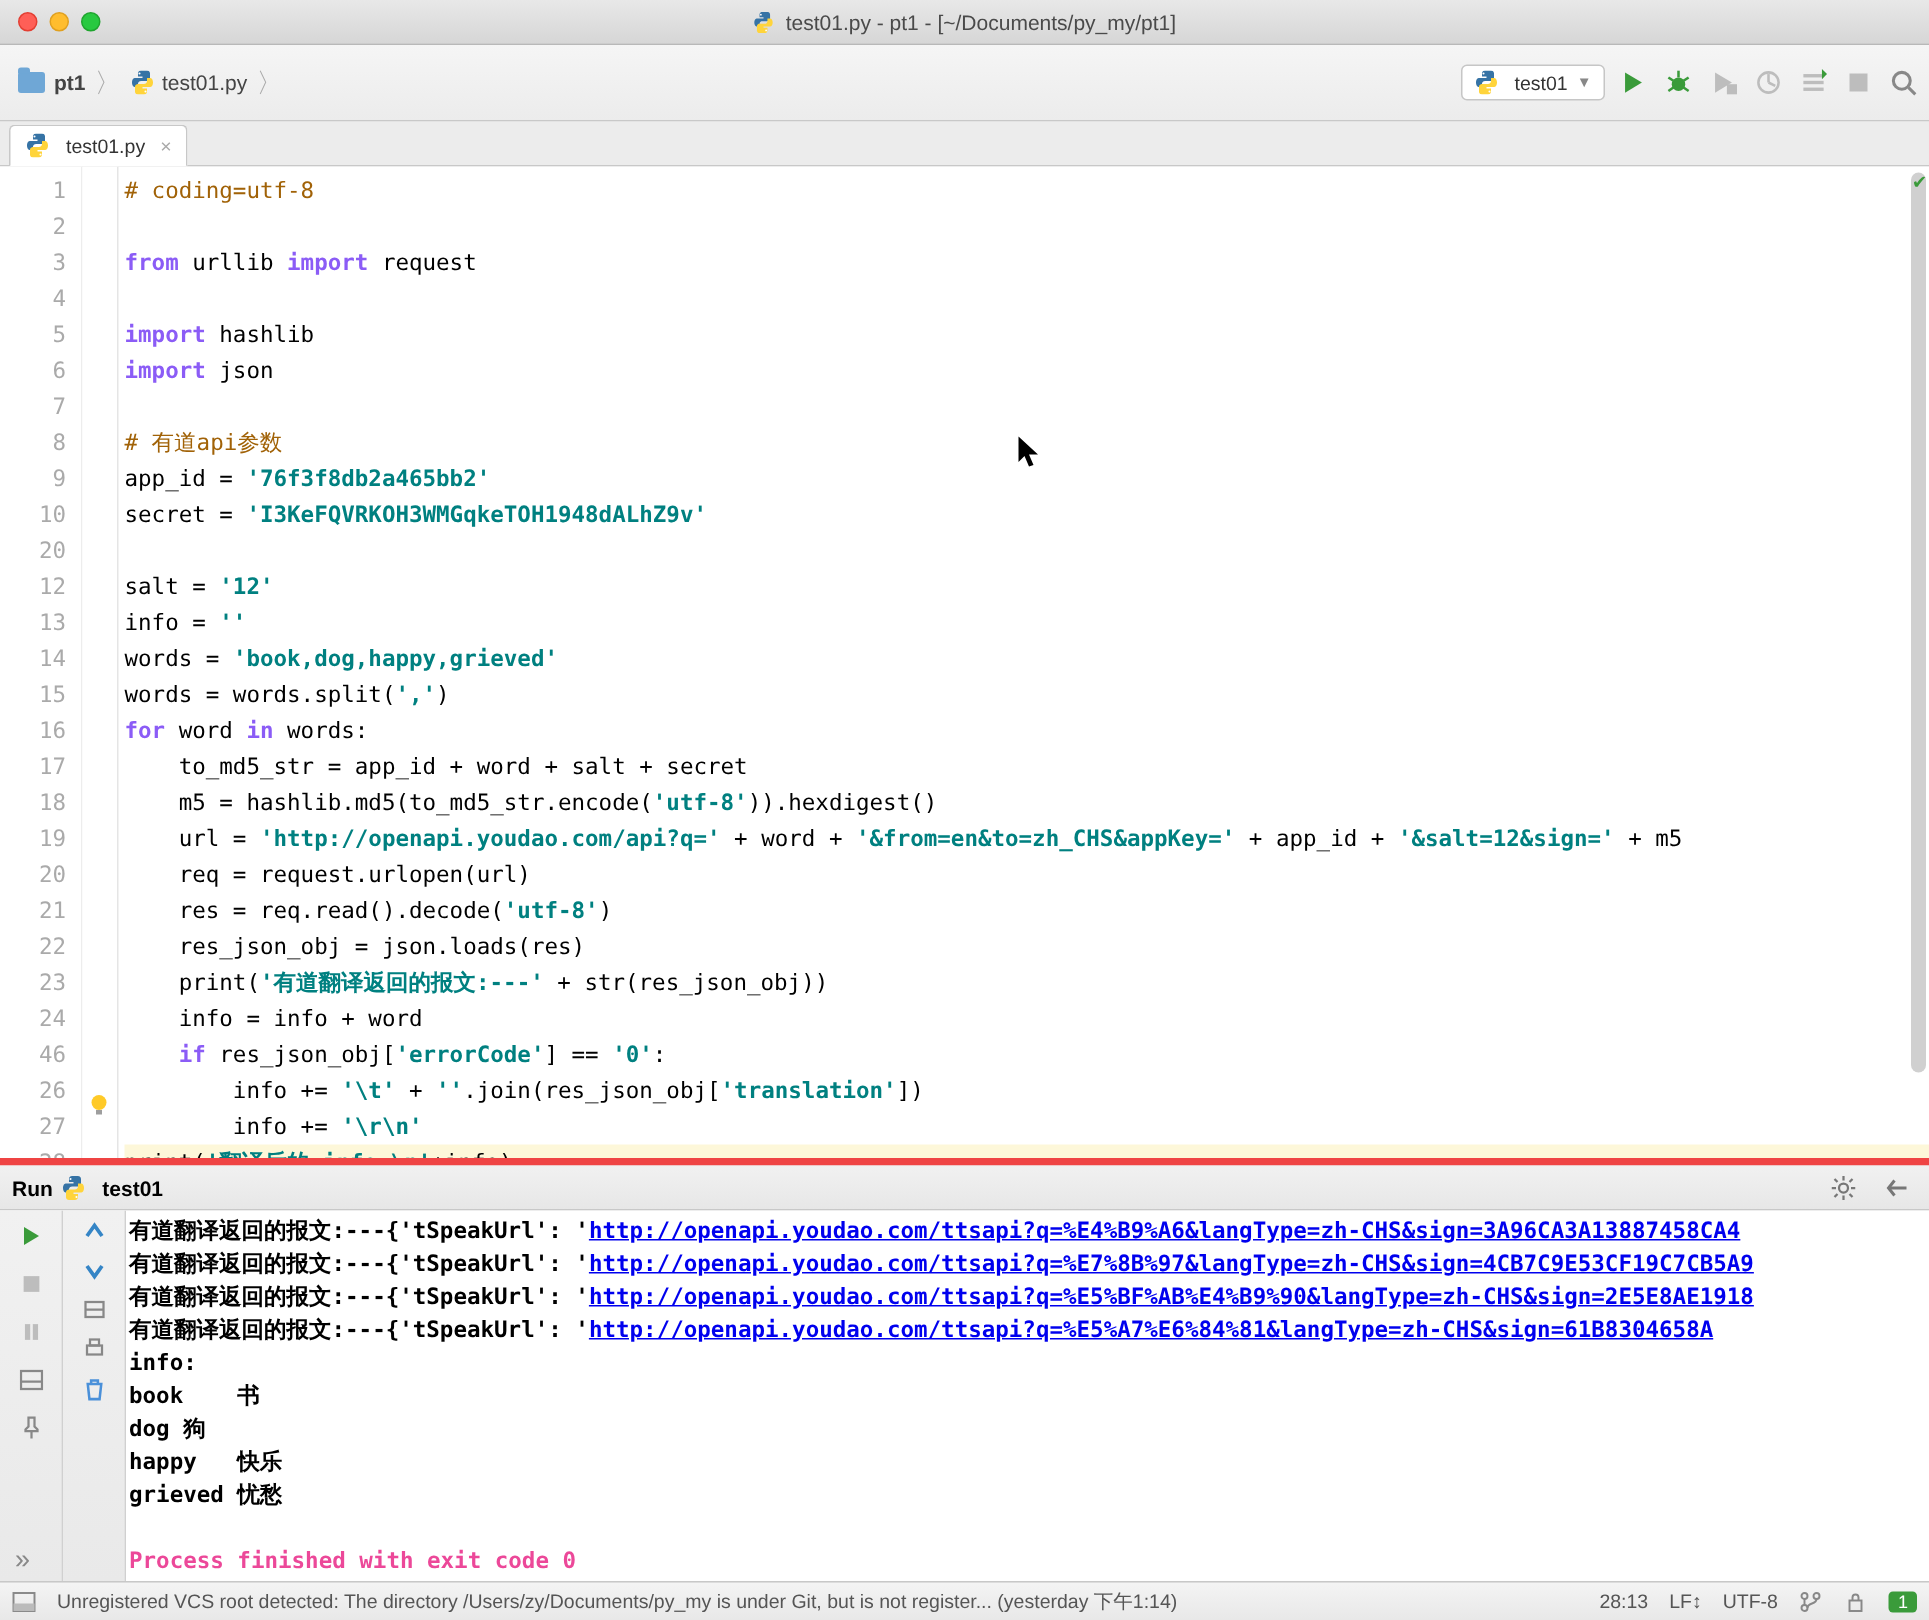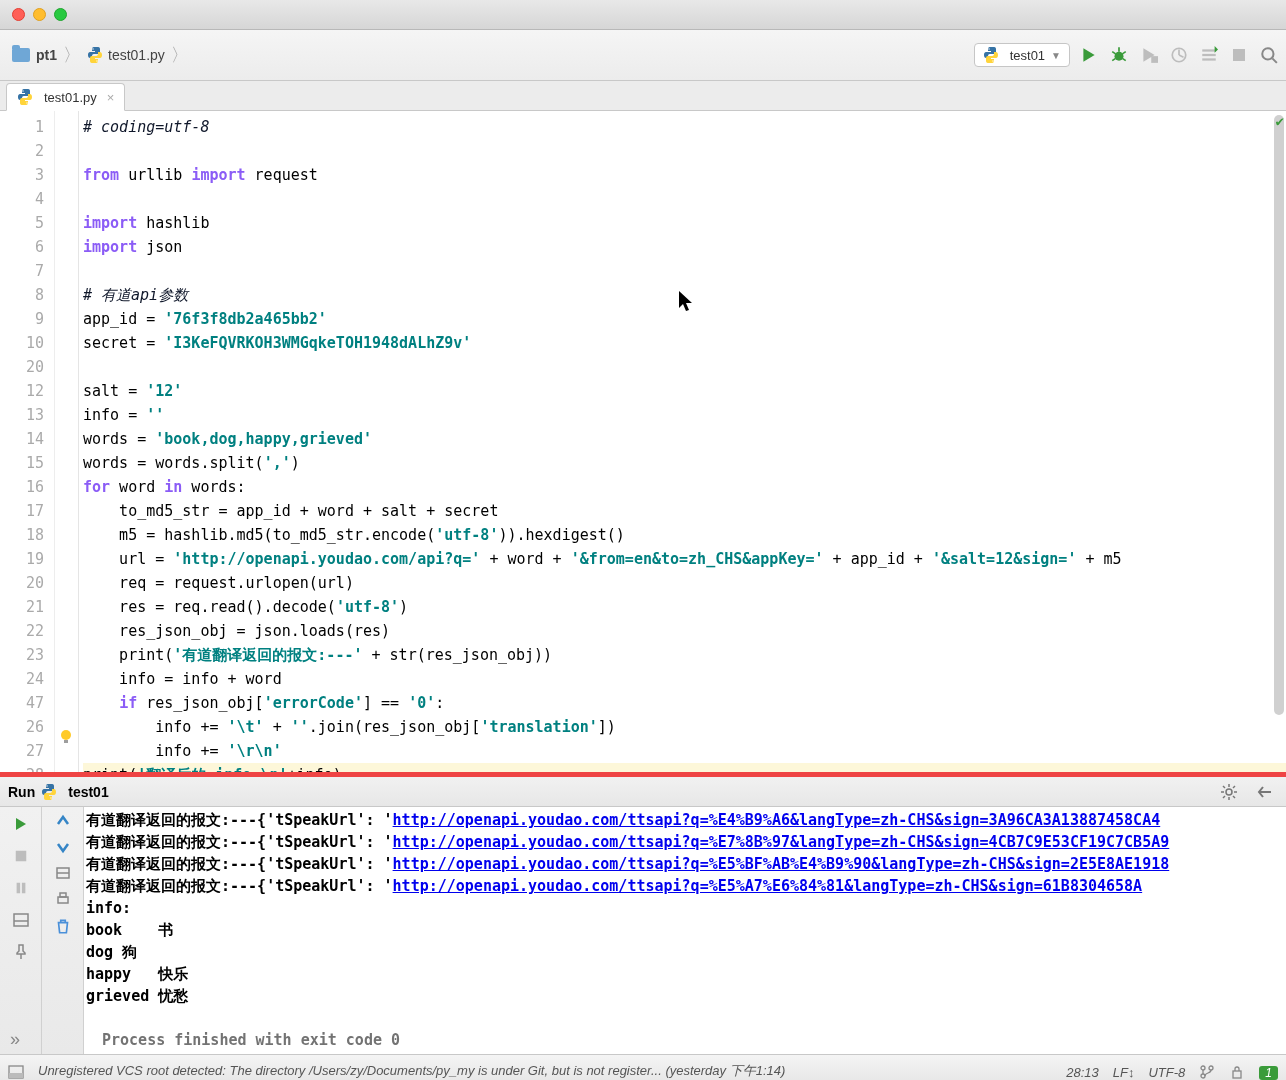--- a/index.html
+++ b/index.html
@@ -102,21 +102,21 @@
 .bulb {
   position: absolute; left: 3px; width: 16px; height: 16px;
 }
 .code {
   flex: 1; padding: 4px 0 0 4px; line-height: 24px; white-space: pre;
   color: #000; position: relative;
 }
 .code .line { height: 24px; }
 .code .hl-line { background: #fdf7d9; }
 .kw { color: #8b5cf6; font-weight: bold; }
-.cm { color: #0f172a; font-style: italic; }
+.cm { color: #a16207; }
 .st { color: #008080; font-weight: bold; }
 
 .editor-scrollbar {
   position: absolute; right: 2px; top: 4px; width: 10px; height: 600px;
   background: #d0d0d0; border-radius: 5px;
 }
 .editor-check {
   position: absolute; right: 2px; top: 2px; color: #3a9b3a; font-size: 14px;
 }
 
@@ -141,51 +141,62 @@
 .run-tool-col2 {
   width: 42px; background: linear-gradient(#f1f1f1,#e9e9e9); border-right: 1px solid #d0d0d0;
   display: flex; flex-direction: column; align-items: center; padding-top: 6px; gap: 10px;
 }
 .console-out {
   flex: 1; font-family: Menlo, Consolas, monospace; font-size: 15px;
   line-height: 22px; padding: 2px 0 0 2px; white-space: pre; overflow: hidden; color: #000;
 }
 .console-out .ln { height: 22px; }
 .clink { color: #0000ee; text-decoration: underline; }
-.exitmsg { color: #737373; margin-left: 16px; }
+.exitmsg { color: #ec4899; }
 
 .more-btn {
   position: absolute; left: 10px; bottom: 30px; font-size: 18px; color: #888;
 }
 
 
 .statusbar {
   height: 26px; background: linear-gradient(#f4f4f4,#e8e8e8);
   border-top: 1px solid #c8c8c8;
-  display: flex; align-items: flex-end; font-size: 13px; color: #555;
-  padding: 0 8px; gap: 14px; font-style: italic;
+  display: flex; align-items: center; font-size: 13px; color: #555;
+  padding: 0 8px; gap: 14px;
 }
 .statusbar .msg { flex: 1; overflow: hidden; text-overflow: ellipsis; white-space: nowrap; }
 .statusbar .cell { white-space: nowrap; }
 .statusbar .badge {
   background: #3a9b3a; color: #fff; border-radius: 3px; padding: 0 6px; font-size: 12px;
 }
 .sb-icon { width:16px;height:16px;display:inline-flex;align-items:center;justify-content:center;}
 .mouse-cursor {
   position: absolute; pointer-events: none;
 }
 </style>
 </head>
 <body>
 
 <div class="titlebar">
   <div class="traffic">
     <span class="tl-close"></span>
     <span class="tl-min"></span>
     <span class="tl-max"></span>
+  </div>
+  <div class="titlebar-title">
+    <span class="py-icon">
+      <svg viewBox="0 0 16 16" width="14" height="14">
+          <path fill="#3673a5" d="M7 0C5 0 5 2 5 2v2h3v1H3S1 5 1 8s2 3 2 3h2V9s0-2 2-2h4s2 0 2-2V2s0-2-2-2H7z"></path>
+          <circle cx="6" cy="2" r=".7" fill="#fff"></circle>
+          <path fill="#ffd43b" d="M9 16c2 0 2-2 2-2v-2H8v-1h5s2 0 2-3-2-3-2-3h-2v2s0 2-2 2H5s-2 0-2 2v3s0 2 2 2h4z"></path>
+          <circle cx="10" cy="14" r=".7" fill="#fff"></circle>
+        </svg>
+    </span>
+    <span>test01.py - pt1 - [~/Documents/py_my/pt1]</span>
   </div>
 </div>
 
 <div class="navbar">
   <div class="breadcrumb">
     <div class="crumb">
       <span class="folder-icon"></span>
       <b>pt1</b>
     </div>
     <span class="sep">〉</span>
@@ -300,21 +311,21 @@
       <div>15</div>
       <div>16</div>
       <div>17</div>
       <div>18</div>
       <div>19</div>
       <div>20</div>
       <div>21</div>
       <div>22</div>
       <div>23</div>
       <div>24</div>
-      <div>47</div>
+      <div>46</div>
       <div>26</div>
       <div>27</div>
       <div>28</div>
     </div>
   <div class="marker-gutter">
     <span class="bulb" style="top:618px">
       <svg width="16" height="16" viewBox="0 0 16 16">
           <circle cx="8" cy="6" r="5" fill="#ffca28"></circle>
           <rect x="6" y="11" width="4" height="3" fill="#9e9e9e"></rect>
         </svg>

